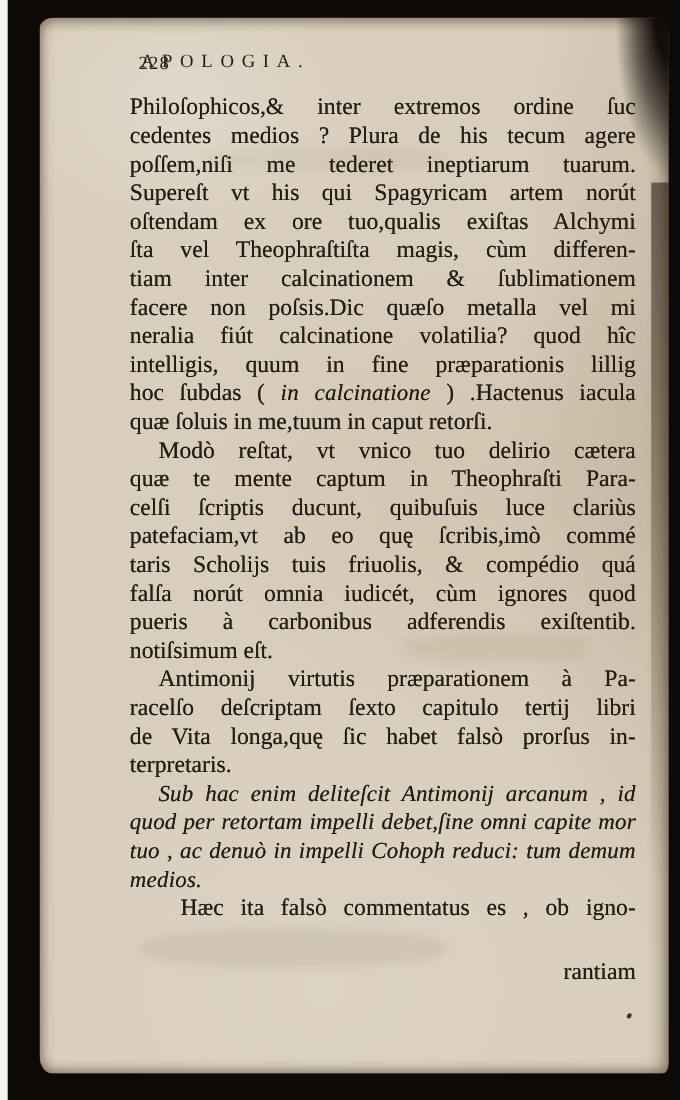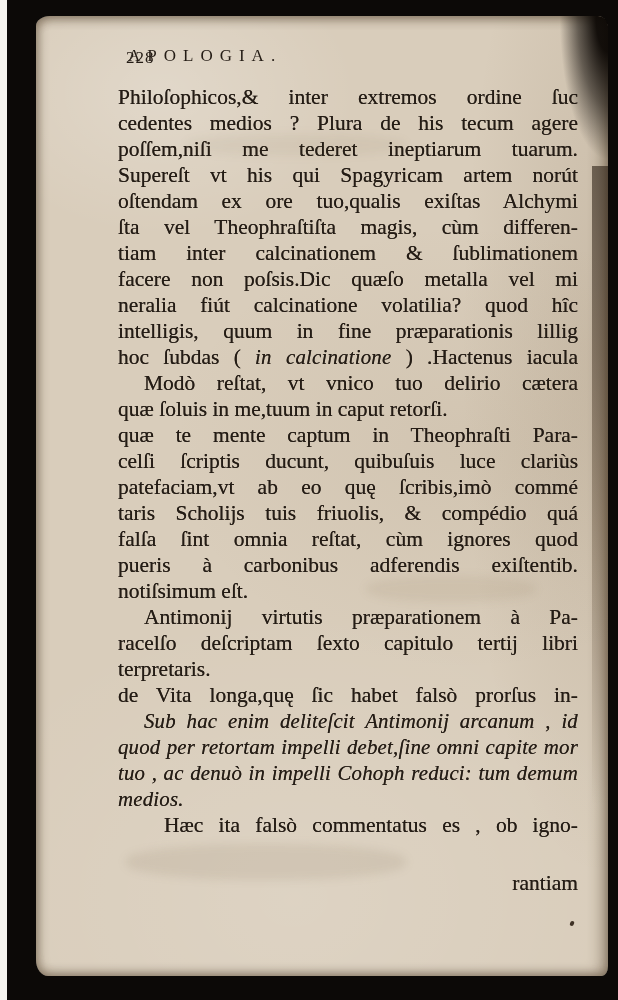--- a/index.html
+++ b/index.html
@@ -104,33 +104,33 @@
         <div class="line al-j"><span class="seg">cedentes medios ? Plura de his tecum agere</span></div>
         <div class="line al-j"><span class="seg">poſſem,niſi me tederet ineptiarum tuarum.</span></div>
         <div class="line al-j"><span class="seg">Supereſt vt his qui Spagyricam artem norút</span></div>
         <div class="line al-j"><span class="seg">oſtendam ex ore tuo,qualis exiſtas Alchymi</span></div>
         <div class="line al-j"><span class="seg">ſta vel Theophraſtiſta magis, cùm differen-</span></div>
         <div class="line al-j"><span class="seg">tiam inter calcinationem &amp; ſublimationem</span></div>
         <div class="line al-j"><span class="seg">facere non poſsis.Dic quæſo metalla vel mi</span></div>
         <div class="line al-j"><span class="seg">neralia fiút calcinatione volatilia? quod hîc</span></div>
         <div class="line al-j"><span class="seg">intelligis, quum in fine præparationis lillig</span></div>
         <div class="line al-j"><span class="seg">hoc ſubdas ( </span><span class="seg italic">in calcinatione</span><span class="seg"> ) .Hactenus iacula</span></div>
+        <div class="line al-l"><span class="seg">quæ ſoluis in me,tuum in caput retorſi.</span></div>
         <div class="line al-j ind-1"><span class="seg">Modò reſtat, vt vnico tuo delirio cætera</span></div>
-        <div class="line al-l"><span class="seg">quæ ſoluis in me,tuum in caput retorſi.</span></div>
         <div class="line al-j"><span class="seg">quæ te mente captum in Theophraſti Para-</span></div>
         <div class="line al-j"><span class="seg">celſi ſcriptis ducunt, quibuſuis luce clariùs</span></div>
         <div class="line al-j"><span class="seg">patefaciam,vt ab eo quę ſcribis,imò commé</span></div>
         <div class="line al-j"><span class="seg">taris Scholijs tuis friuolis, &amp; compédio quá</span></div>
-        <div class="line al-j"><span class="seg">falſa ſint omnia reſtat, cùm ignores quod</span></div>
+        <div class="line al-j"><span class="seg">falſa norút omnia iudicét, cùm ignores quod</span></div>
         <div class="line al-j"><span class="seg">pueris à carbonibus adferendis exiſtentib.</span></div>
         <div class="line al-l"><span class="seg">notiſsimum eſt.</span></div>
         <div class="line al-j ind-1"><span class="seg">Antimonij virtutis præparationem à Pa-</span></div>
         <div class="line al-j"><span class="seg">racelſo deſcriptam ſexto capitulo tertij libri</span></div>
+        <div class="line al-j"><span class="seg">de Vita longa,quę ſic habet falsò prorſus in-</span></div>
         <div class="line al-l"><span class="seg">terpretaris.</span></div>
-        <div class="line al-j"><span class="seg">de Vita longa,quę ſic habet falsò prorſus in-</span></div>
         <div class="line al-j ind-1"><span class="seg italic">Sub hac enim deliteſcit Antimonij arcanum , id</span></div>
         <div class="line al-j"><span class="seg italic">quod per retortam impelli debet,ſine omni capite mor</span></div>
         <div class="line al-j"><span class="seg italic">tuo , ac denuò in impelli Cohoph reduci: tum demum</span></div>
         <div class="line al-l"><span class="seg italic">medios.</span></div>
         <div class="line al-j ind-2"><span class="seg">Hæc ita falsò commentatus es , ob igno-</span></div>
         <div class="line al-r"><span class="seg">rantiam</span></div>
       </div>
 
     <div class="ink-dot"></div>
   </div>

